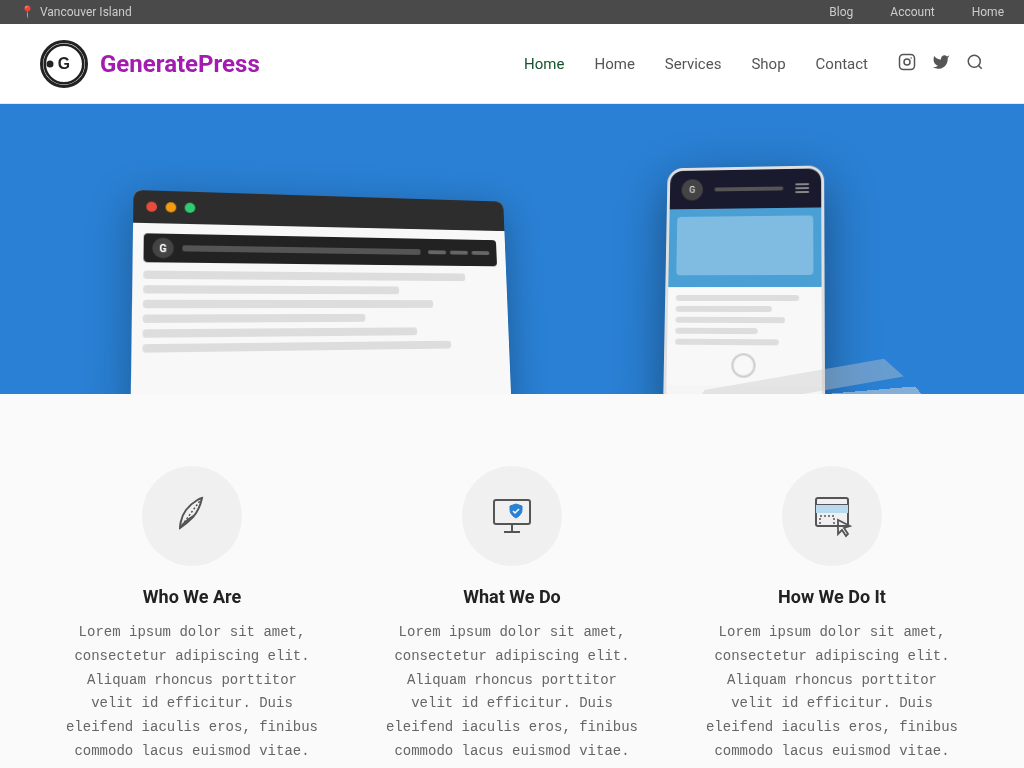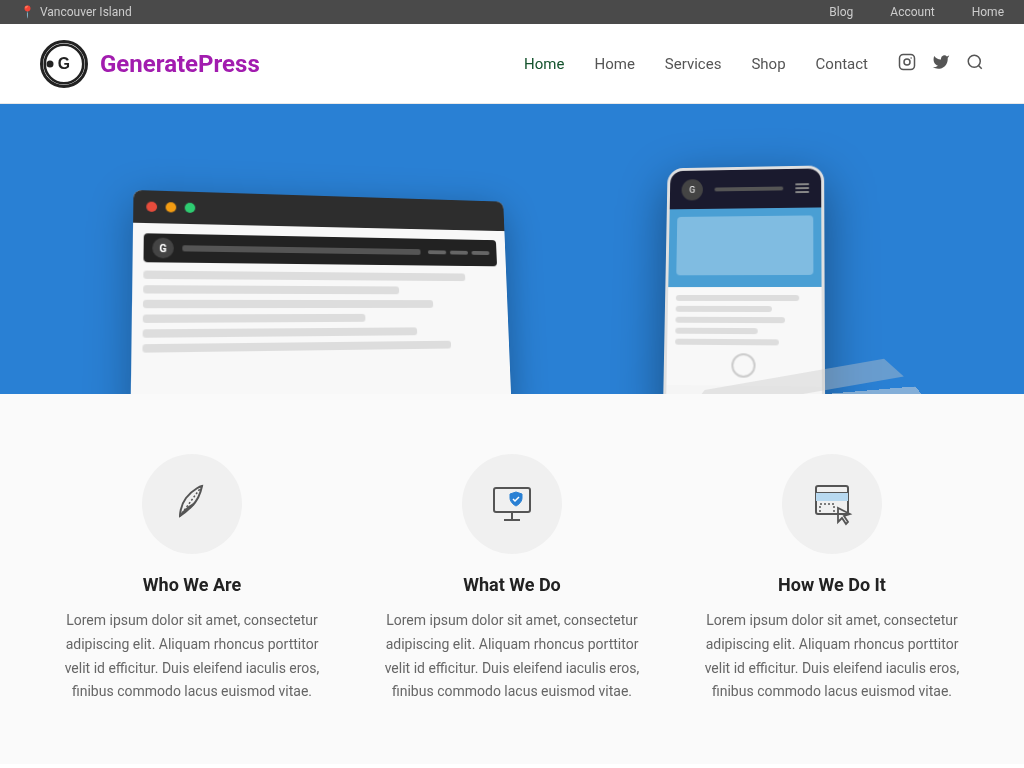--- a/index.html
+++ b/index.html
@@ -161,21 +161,21 @@
     
     .content-section {
       padding: 60px 40px;
       background: #fafafa;
     }
     .features-grid {
       display: flex;
       justify-content: center;
       gap: 60px;
       max-width: 900px;
-      margin: 0 auto;
+      margin: 12px auto;
     }
     .feature-card {
       flex: 1;
       display: flex;
       flex-direction: column;
       align-items: center;
       text-align: center;
       max-width: 280px;
     }
     .feature-icon-circle {
@@ -188,20 +188,21 @@
     .feature-title {
       font-size: 18px;
       font-weight: 700;
       margin-bottom: 14px;
       color: #222;
     }
     .feature-desc {
       font-size: 14px;
       line-height: 1.7;
       color: #666;
+      font-family: Liberation Mono, monospace;
     }
 
     
     .icon-svg { width: 52px; height: 52px; }
 
     
     .bottom-bg { background: #fff; min-height: 40px; }
 
     
     .pin-icon { font-size: 12px; }

